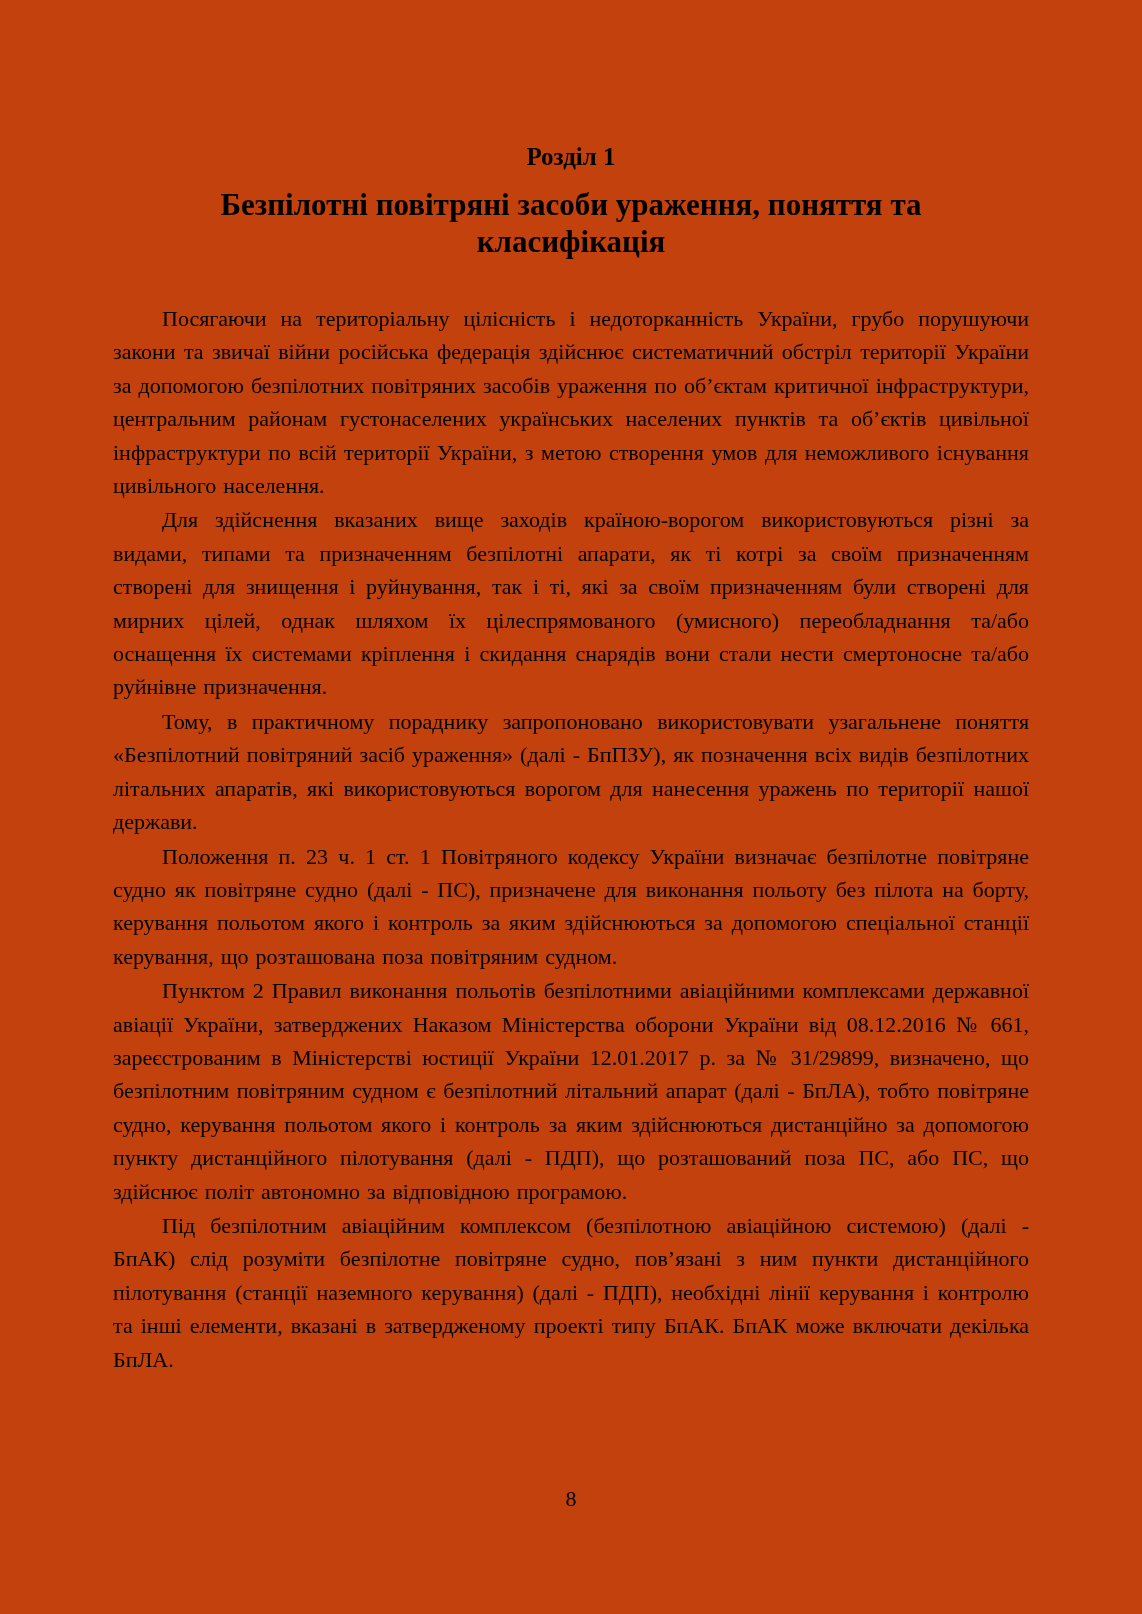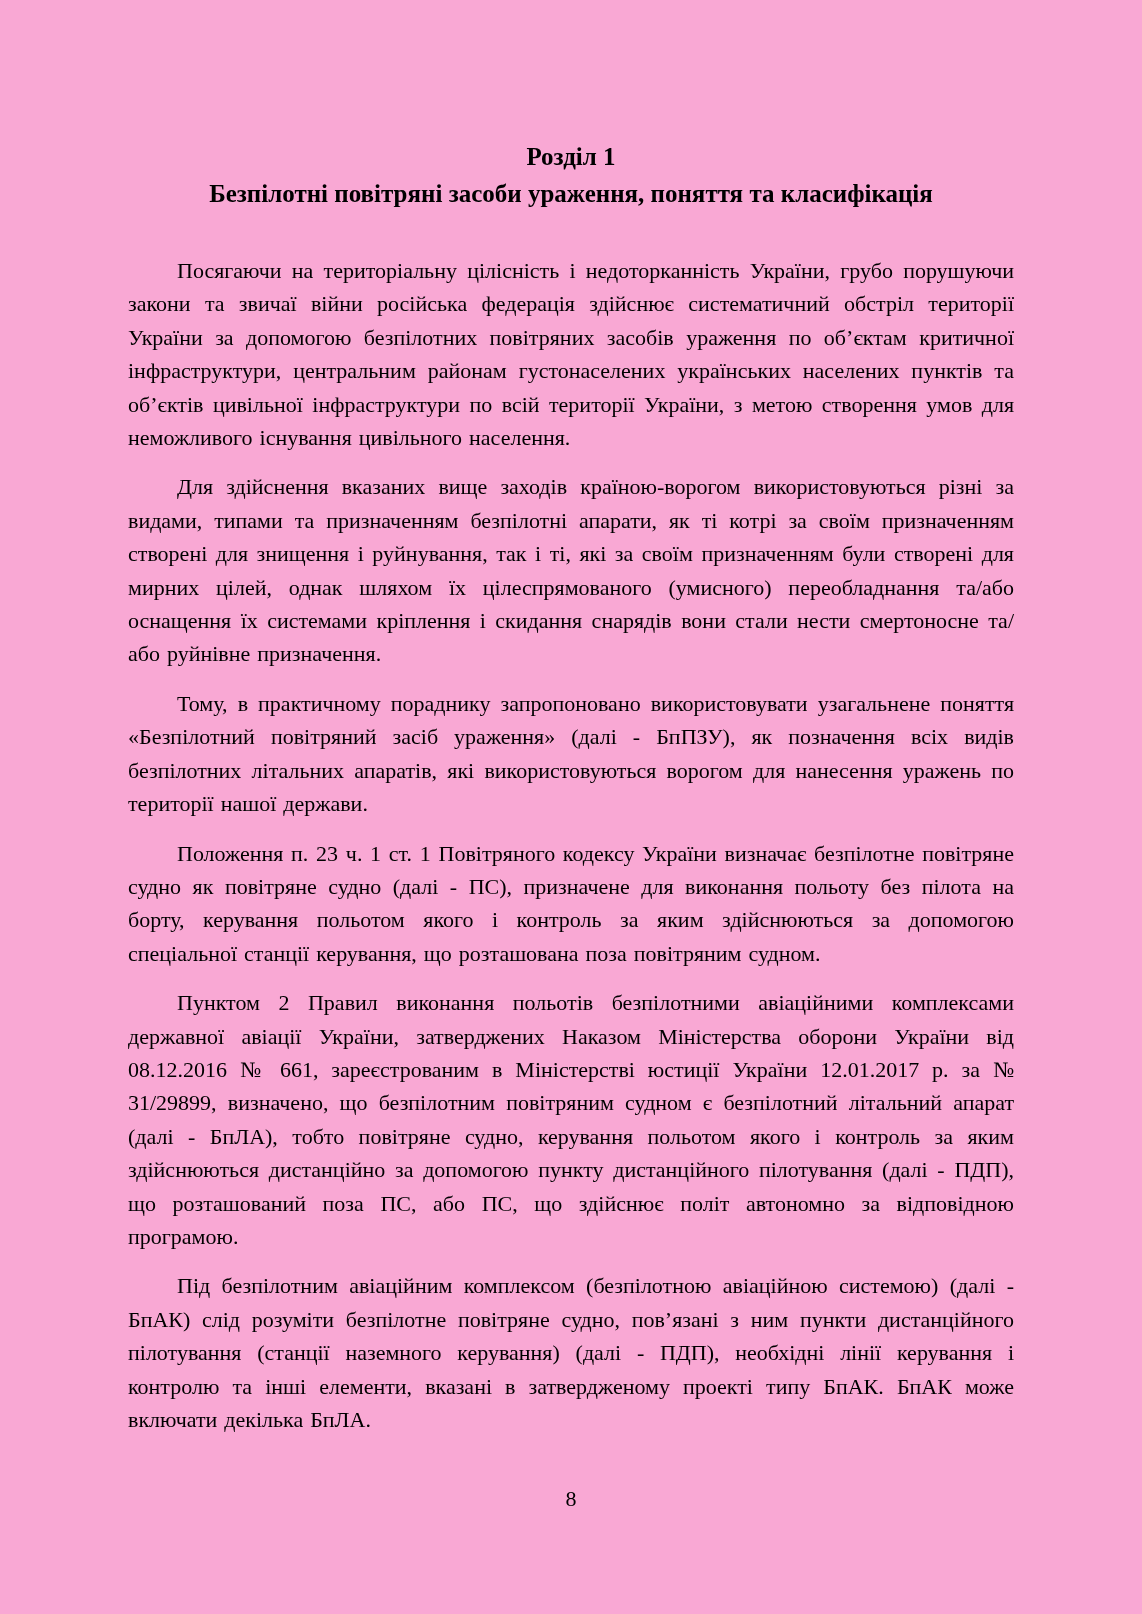--- a/index.html
+++ b/index.html
@@ -4,21 +4,21 @@
   <style>
     html, body {
       margin: 0;
       padding: 0;
       background: #ffffff;
     }
     .page {
       position: relative;
       width: 1142px;
       height: 1614px;
-      background: #f9a8d4;
+      background: #c2410c;
       color: #000000;
       font-family: "Liberation Serif", serif;
       overflow: hidden;
       box-sizing: border-box;
     }
     .content {
       position: absolute;
       left: 112px;
       width: 918px;
       top: 138px;
@@ -27,32 +27,32 @@
       text-align: center;
       margin-bottom: 42px;
     }
     .chapter-title {
       font-size: 25px;
       font-weight: bold;
       line-height: 37px;
       margin: 0;
     }
     .chapter-subtitle {
-      font-size: 25px;
+      font-size: 31px;
       font-weight: bold;
       line-height: 37px;
-      margin: 0;
+      margin: 11px;
       font-family: Liberation Serif, serif;
     }
     .body-para {
       font-size: 22px;
       line-height: 33.4px;
       text-align: justify;
       text-indent: 49px;
-      margin: 16px;
+      margin: 1px;
       word-spacing: 1.5px;
     }
     .page-number {
       position: absolute;
       left: 0;
       right: 0;
       bottom: 102px;
       text-align: center;
       font-size: 22px;
       font-family: "Liberation Serif", serif;

